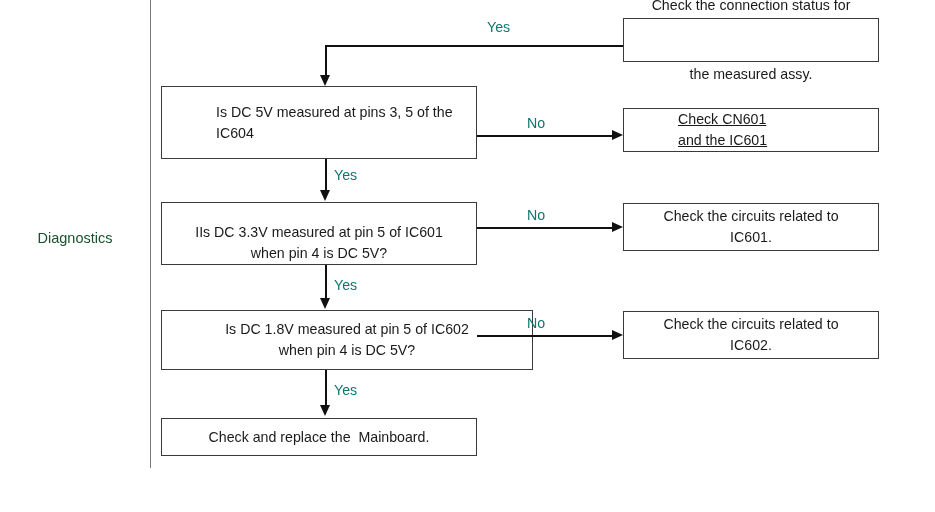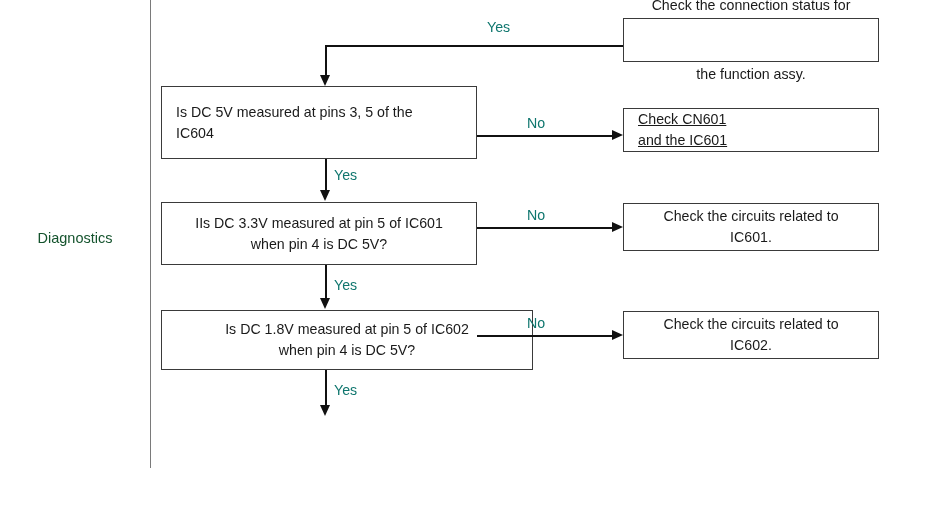--- a/index.html
+++ b/index.html
@@ -44,21 +44,21 @@
     border: 1.4px solid #3a3a3a;
     background: #ffffff;
     font-size: 14.2px;
     line-height: 21px;
     color: #1a1a1a;
     display: flex;
     flex-direction: column;
     justify-content: center;
   }
   .node.center { text-align: center; }
-  .node.left   { text-align: left; }
+  .node.left   { text-align: left; padding-left: 40px; }
   .node .ln { display: block; white-space: pre; }
   .node.left .ln { padding-left: 14px; }
   .node.center .ln { padding: 0 8px; }
 
   
   .h-line {
     position: absolute;
     height: 0;
     border-top: 2px solid #111111;
   }
@@ -93,21 +93,21 @@
 <body>
 
 <div id="canvas">
 
   <div class="divider"></div>
 
   <div class="section-label">Diagnostics</div>
 
   <div class="node center" style="left:623px; top:18px; width:256px; height:44px;gap:48px;">
     <span class="ln">Check the connection status for</span>
-    <span class="ln">the function assy.</span>
+    <span class="ln">the measured assy.</span>
   </div>
 
   <div class="node left" style="left:623px; top:108px; width:256px; height:44px;text-decoration:underline;">
     <span class="ln">Check CN601</span>
     <span class="ln">and the IC601</span>
   </div>
 
   <div class="node center" style="left:623px; top:203px; width:256px; height:48px;">
     <span class="ln">Check the circuits related to</span>
     <span class="ln">IC601.</span>
@@ -116,30 +116,33 @@
   <div class="node center" style="left:623px; top:311px; width:256px; height:48px;">
     <span class="ln">Check the circuits related to</span>
     <span class="ln">IC602.</span>
   </div>
 
   <div class="node left" style="left:161px; top:86px; width:316px; height:73px;">
     <span class="ln">Is DC 5V measured at pins 3, 5 of the</span>
     <span class="ln">IC604</span>
   </div>
 
-  <div class="node center" style="left:161px; top:202px; width:316px; height:63px;">
+  <div class="node center" style="left:161px; top:202px; width:316px; height:63px;justify-content:flex-end;">
     <span class="ln">IIs DC 3.3V measured at pin 5 of IC601</span>
     <span class="ln">when pin 4 is DC 5V?</span>
   </div>
 
   <div class="node center" style="left:161px; top:310px; width:372px; height:60px;">
     <span class="ln">Is DC 1.8V measured at pin 5 of IC602</span>
     <span class="ln">when pin 4 is DC 5V?</span>
   </div>
 
+  <div class="node center" style="left:161px; top:418px; width:316px; height:38px;">
+    <span class="ln">Check and replace the  Mainboard.</span>
+  </div>
 
   <div class="h-line" style="left:325px; top:45px; width:298px;"></div>
   <div class="v-line" style="left:325px; top:45px; height:32px;"></div>
   <div class="arrow-down" style="left:320px; top:75px;"></div>
   <div class="edge-label" style="left:487px; top:18px;">Yes</div>
 
   <div class="h-line" style="left:477px; top:135px; width:137px;"></div>
   <div class="arrow-right" style="left:612px; top:130px;"></div>
   <div class="edge-label" style="left:527px; top:114px;">No</div>
 

